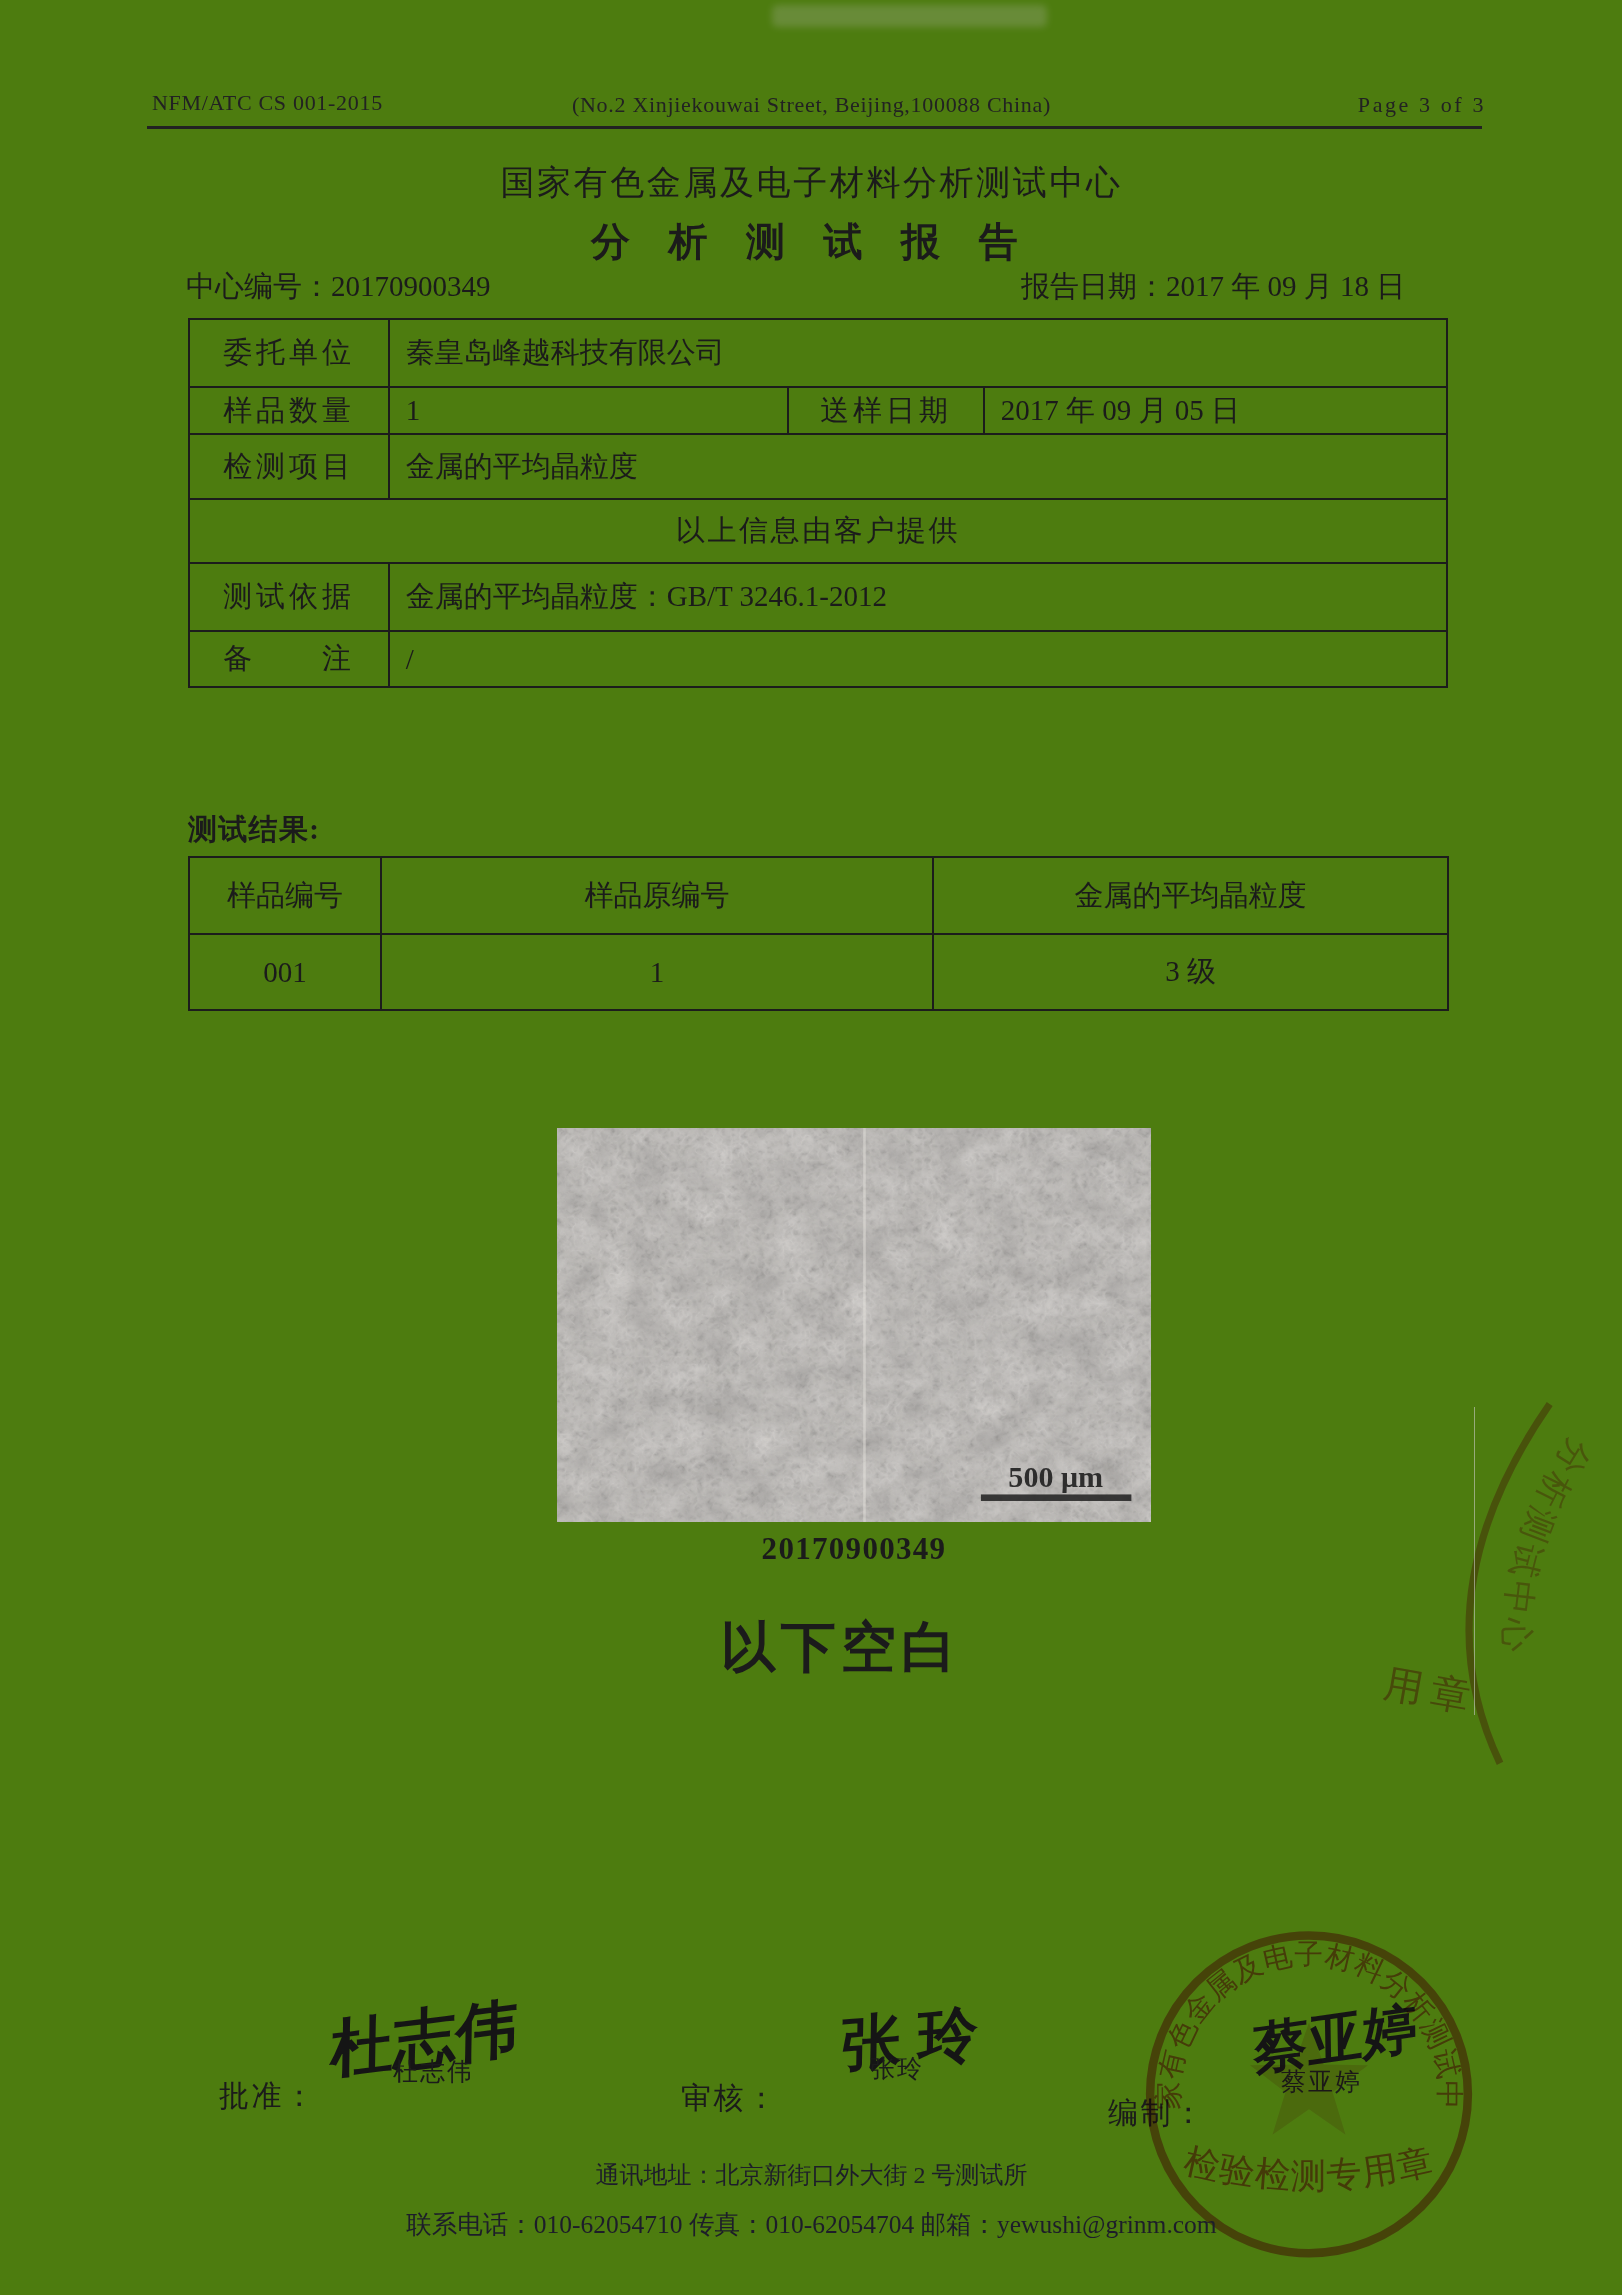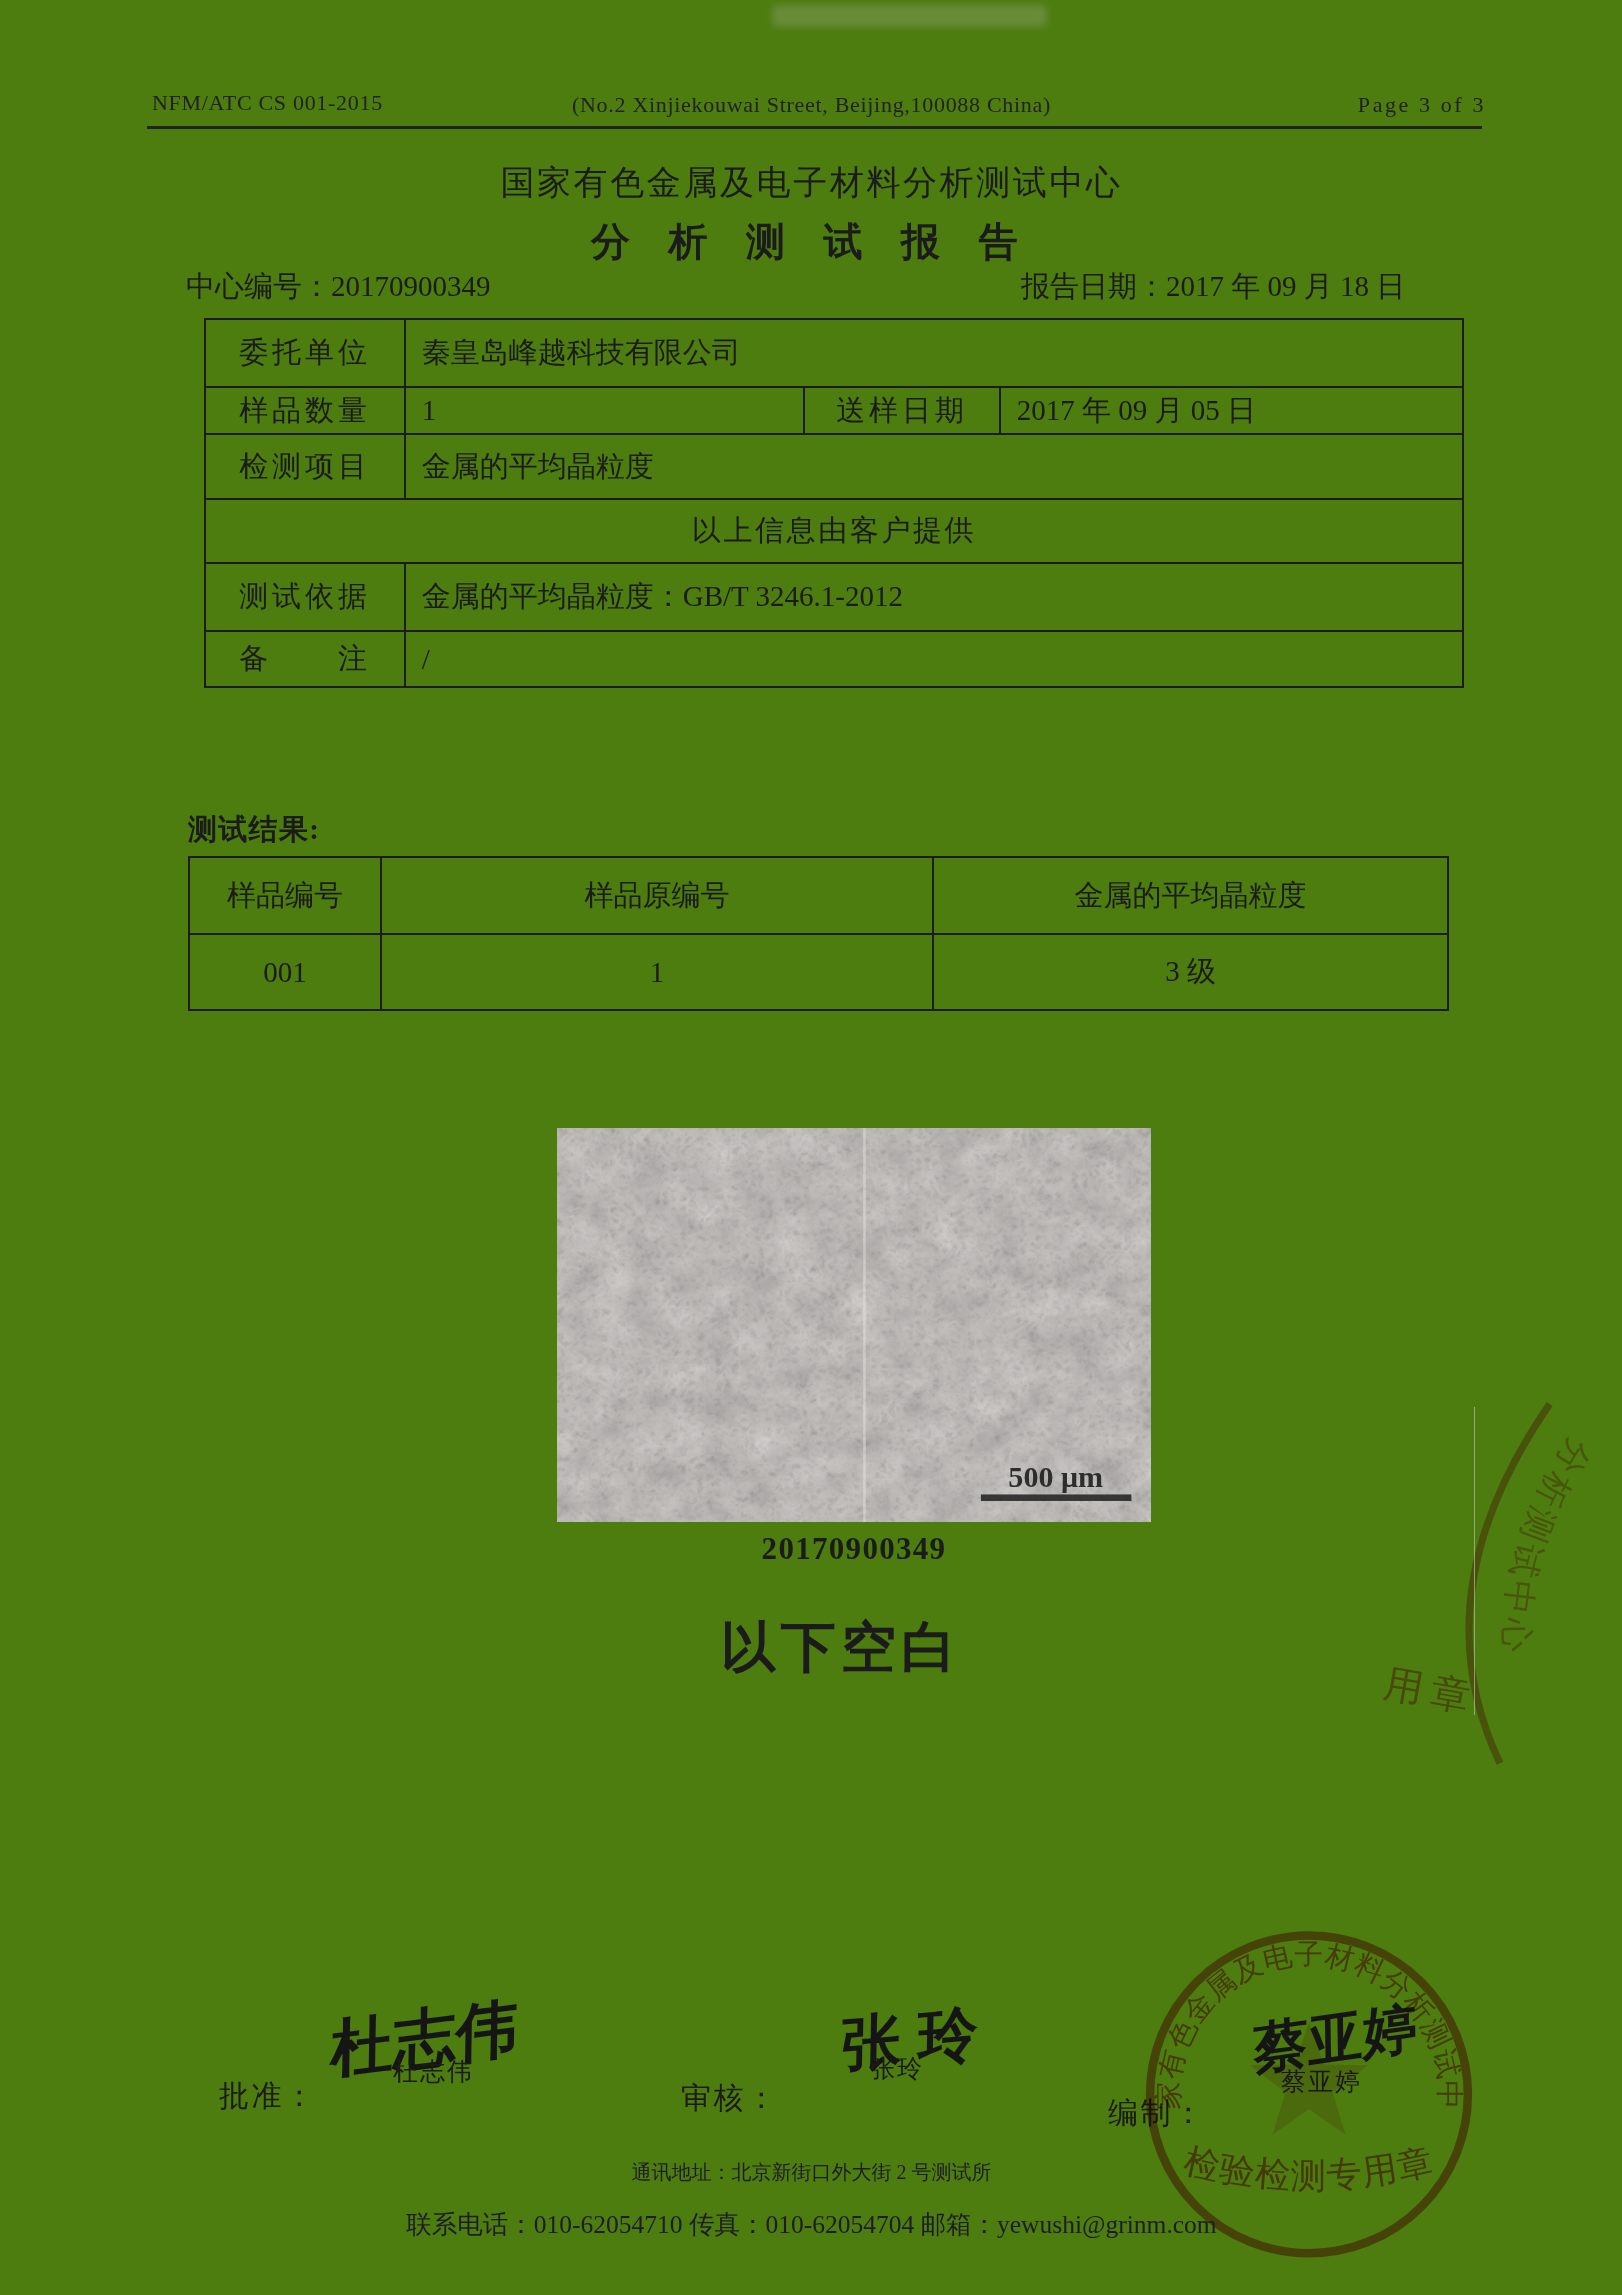--- a/index.html
+++ b/index.html
@@ -48,21 +48,21 @@
   <div class="abs title" style="left:0;top:160px;">国家有色金属及电子材料分析测试中心</div>
   <div class="abs subtitle" style="left:0;top:215px;">分 析 测 试 报 告</div>
 
   <div class="abs meta" style="left:186px;top:267px;">
     <span>中心编号：</span><span>20170900349</span>
   </div>
   <div class="abs meta" style="left:1021px;top:267px;width:438px;">
     <span>报告日期：</span><span>2017 年 09 月 18 日</span>
   </div>
 
-  <div class="abs" style="left:188px;top:318px;margin-left:16px;">
+  <div class="abs" style="left:188px;top:318px;">
     <table class="doc">
       <colgroup>
           <col style="width:200px">
           <col style="width:399px">
           <col style="width:196px">
           <col style="width:463px">
         </colgroup>
       <tbody>
           <tr style="height:68px">
         <td class="lbl">委托单位</td>
@@ -181,17 +181,17 @@
     <path id="ringArc" d="M 63,295 A 200,200 0 1 1 457,295" fill="none" stroke="none"></path>
     <text font-size="44" fill="#e06c7c" opacity="0.9" letter-spacing="1" text-anchor="middle" font-family="Liberation Serif, DejaVu Serif, serif">
       <textPath href="#ringArc" startOffset="50%">国家有色金属及电子材料分析测试中心</textPath>
     </text>
     <path id="botArc" d="M 66,378 Q 260,428 454,378" fill="none" stroke="none"></path>
     <text font-size="54" fill="#e06c7c" opacity="0.92" letter-spacing="2" text-anchor="middle" font-family="Liberation Serif, DejaVu Serif, serif">
       <textPath href="#botArc" startOffset="50%">检验检测专用章</textPath>
     </text>
   </svg>
 
-  <div class="abs footer" style="left:0;top:2159px;font-size:20px;">通讯地址：北京新街口外大街 2 号测试所</div>
+  <div class="abs footer" style="left:0;top:2159px;font-size:24px;">通讯地址：北京新街口外大街 2 号测试所</div>
   <div class="abs footer" style="left:0;top:2207px;font-size:25.5px;">联系电话：010-62054710  传真：010-62054704  邮箱：yewushi@grinm.com</div>
 
 </div>
 
 
 </body></html>

